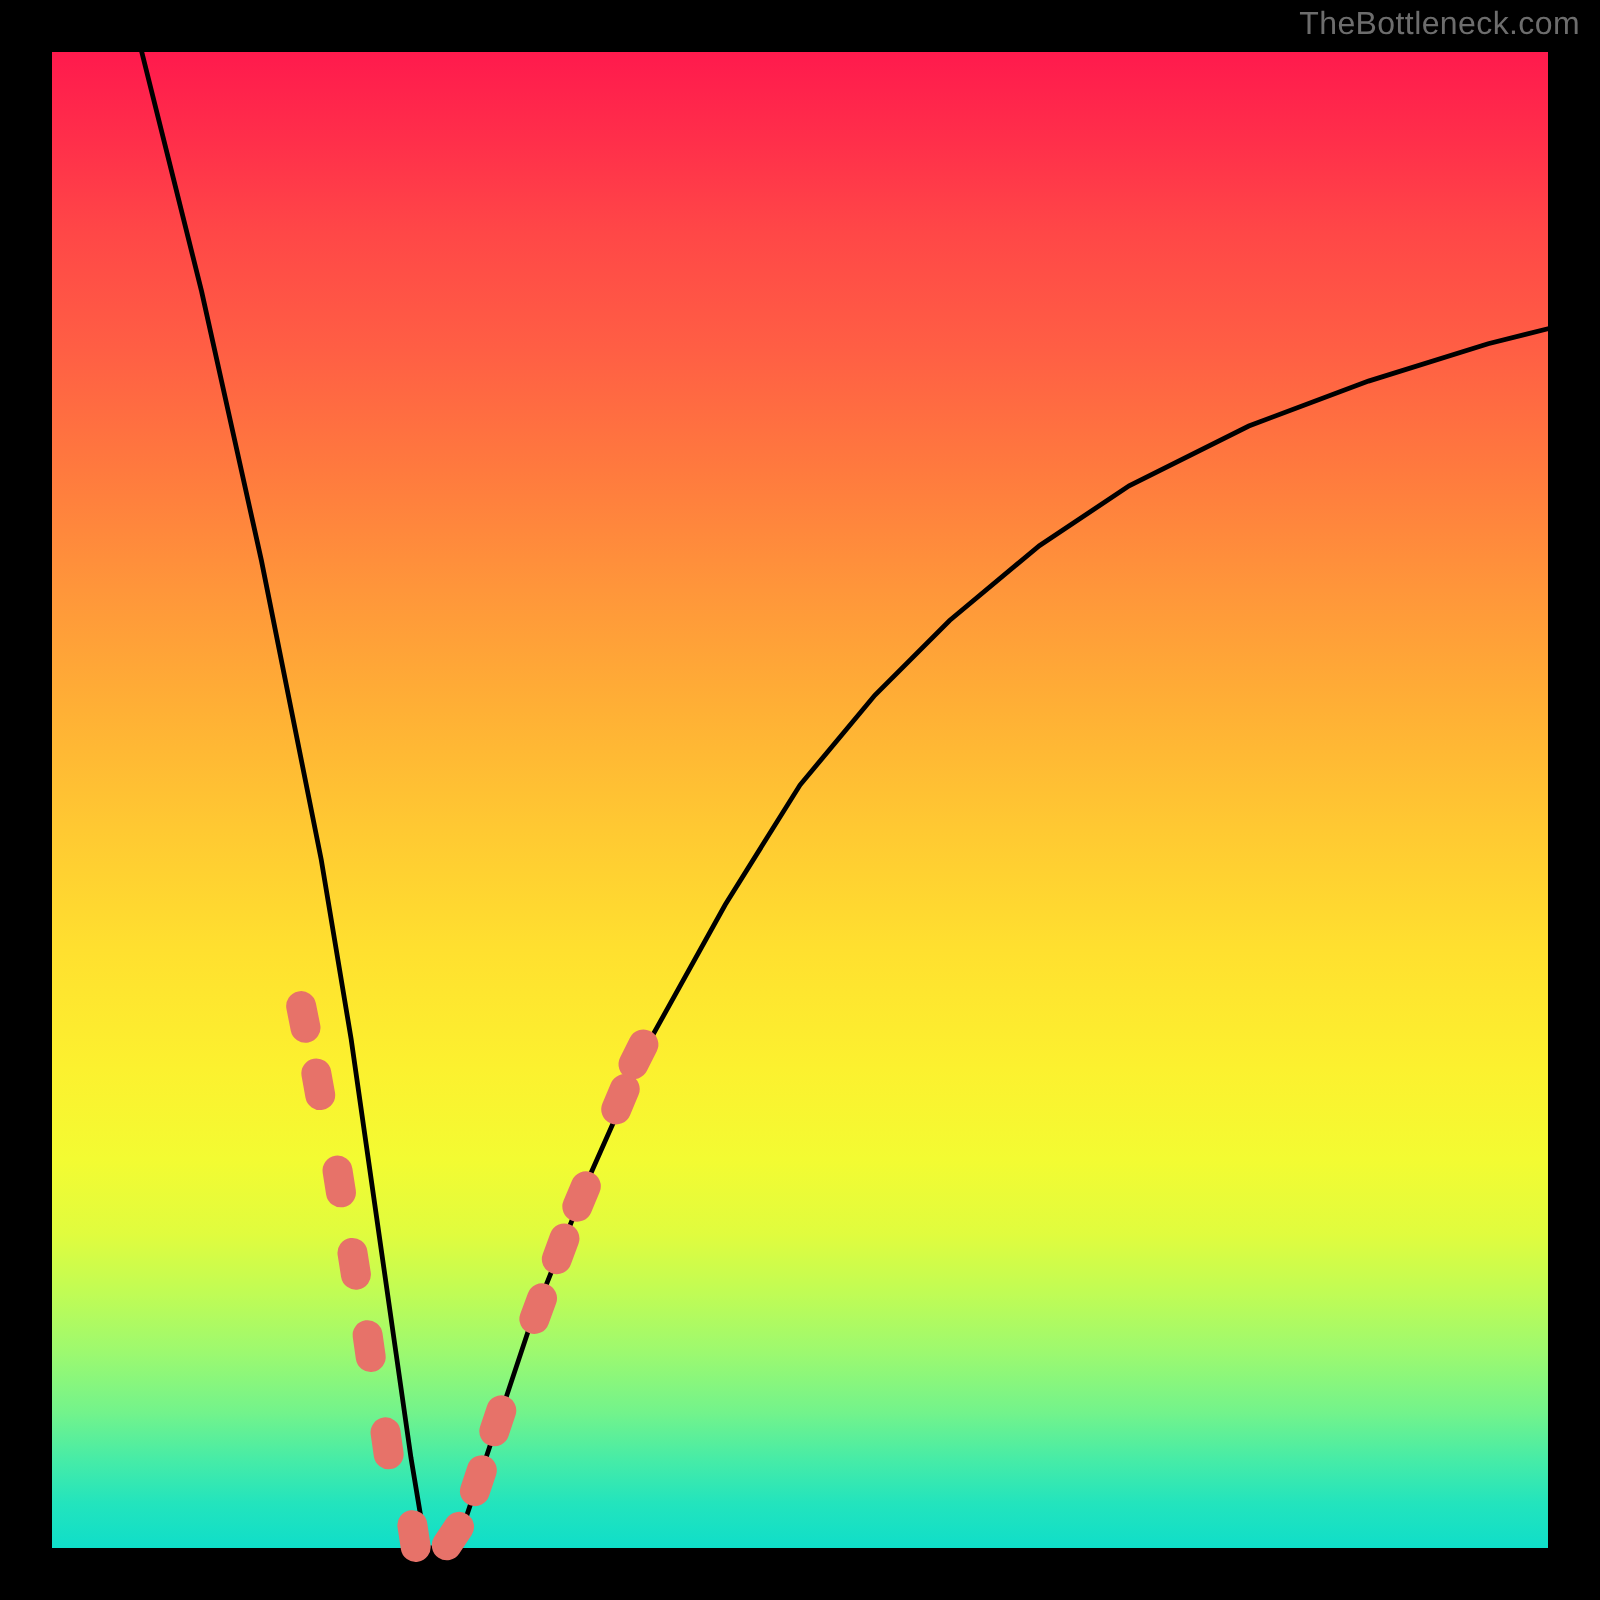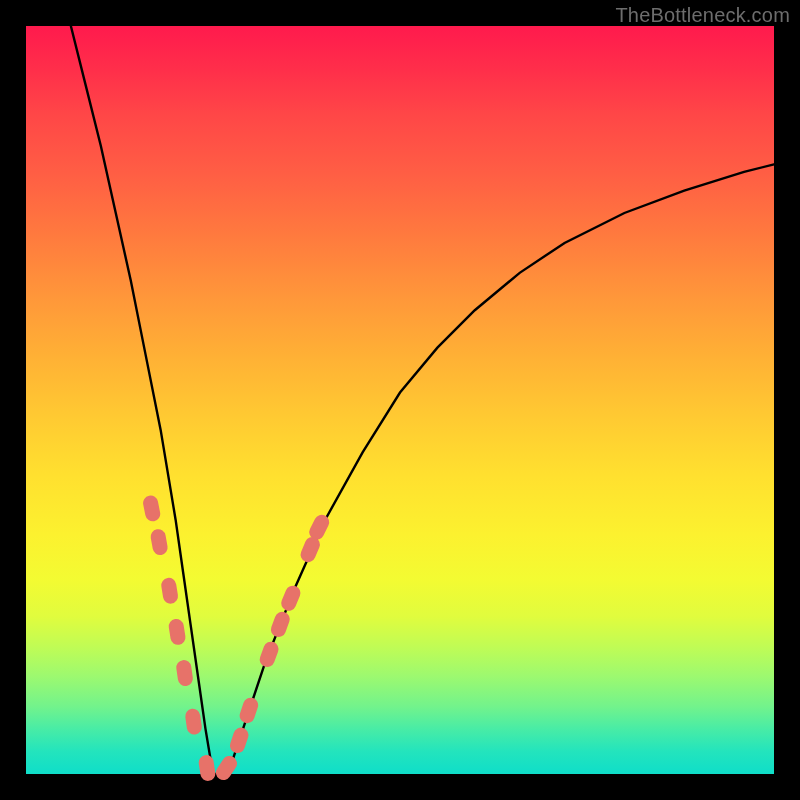--- a/index.html
+++ b/index.html
@@ -46,21 +46,21 @@
       #48eca6 94%,
       #23e4bd 97%,
       #0fdec9 100%
     );
   }
   .watermark {
     position: absolute;
     top: 4px;
     right: 10px;
     color: #6d6d6d;
-    font-size: 20px;
+    font-size: 16px;
     font-weight: 500;
     letter-spacing: 0.2px;
     user-select: none;
     margin-left: 40px;
   }
   svg.curve {
     position: absolute;
     top: 0;
     left: 0;
     width: 748px;

